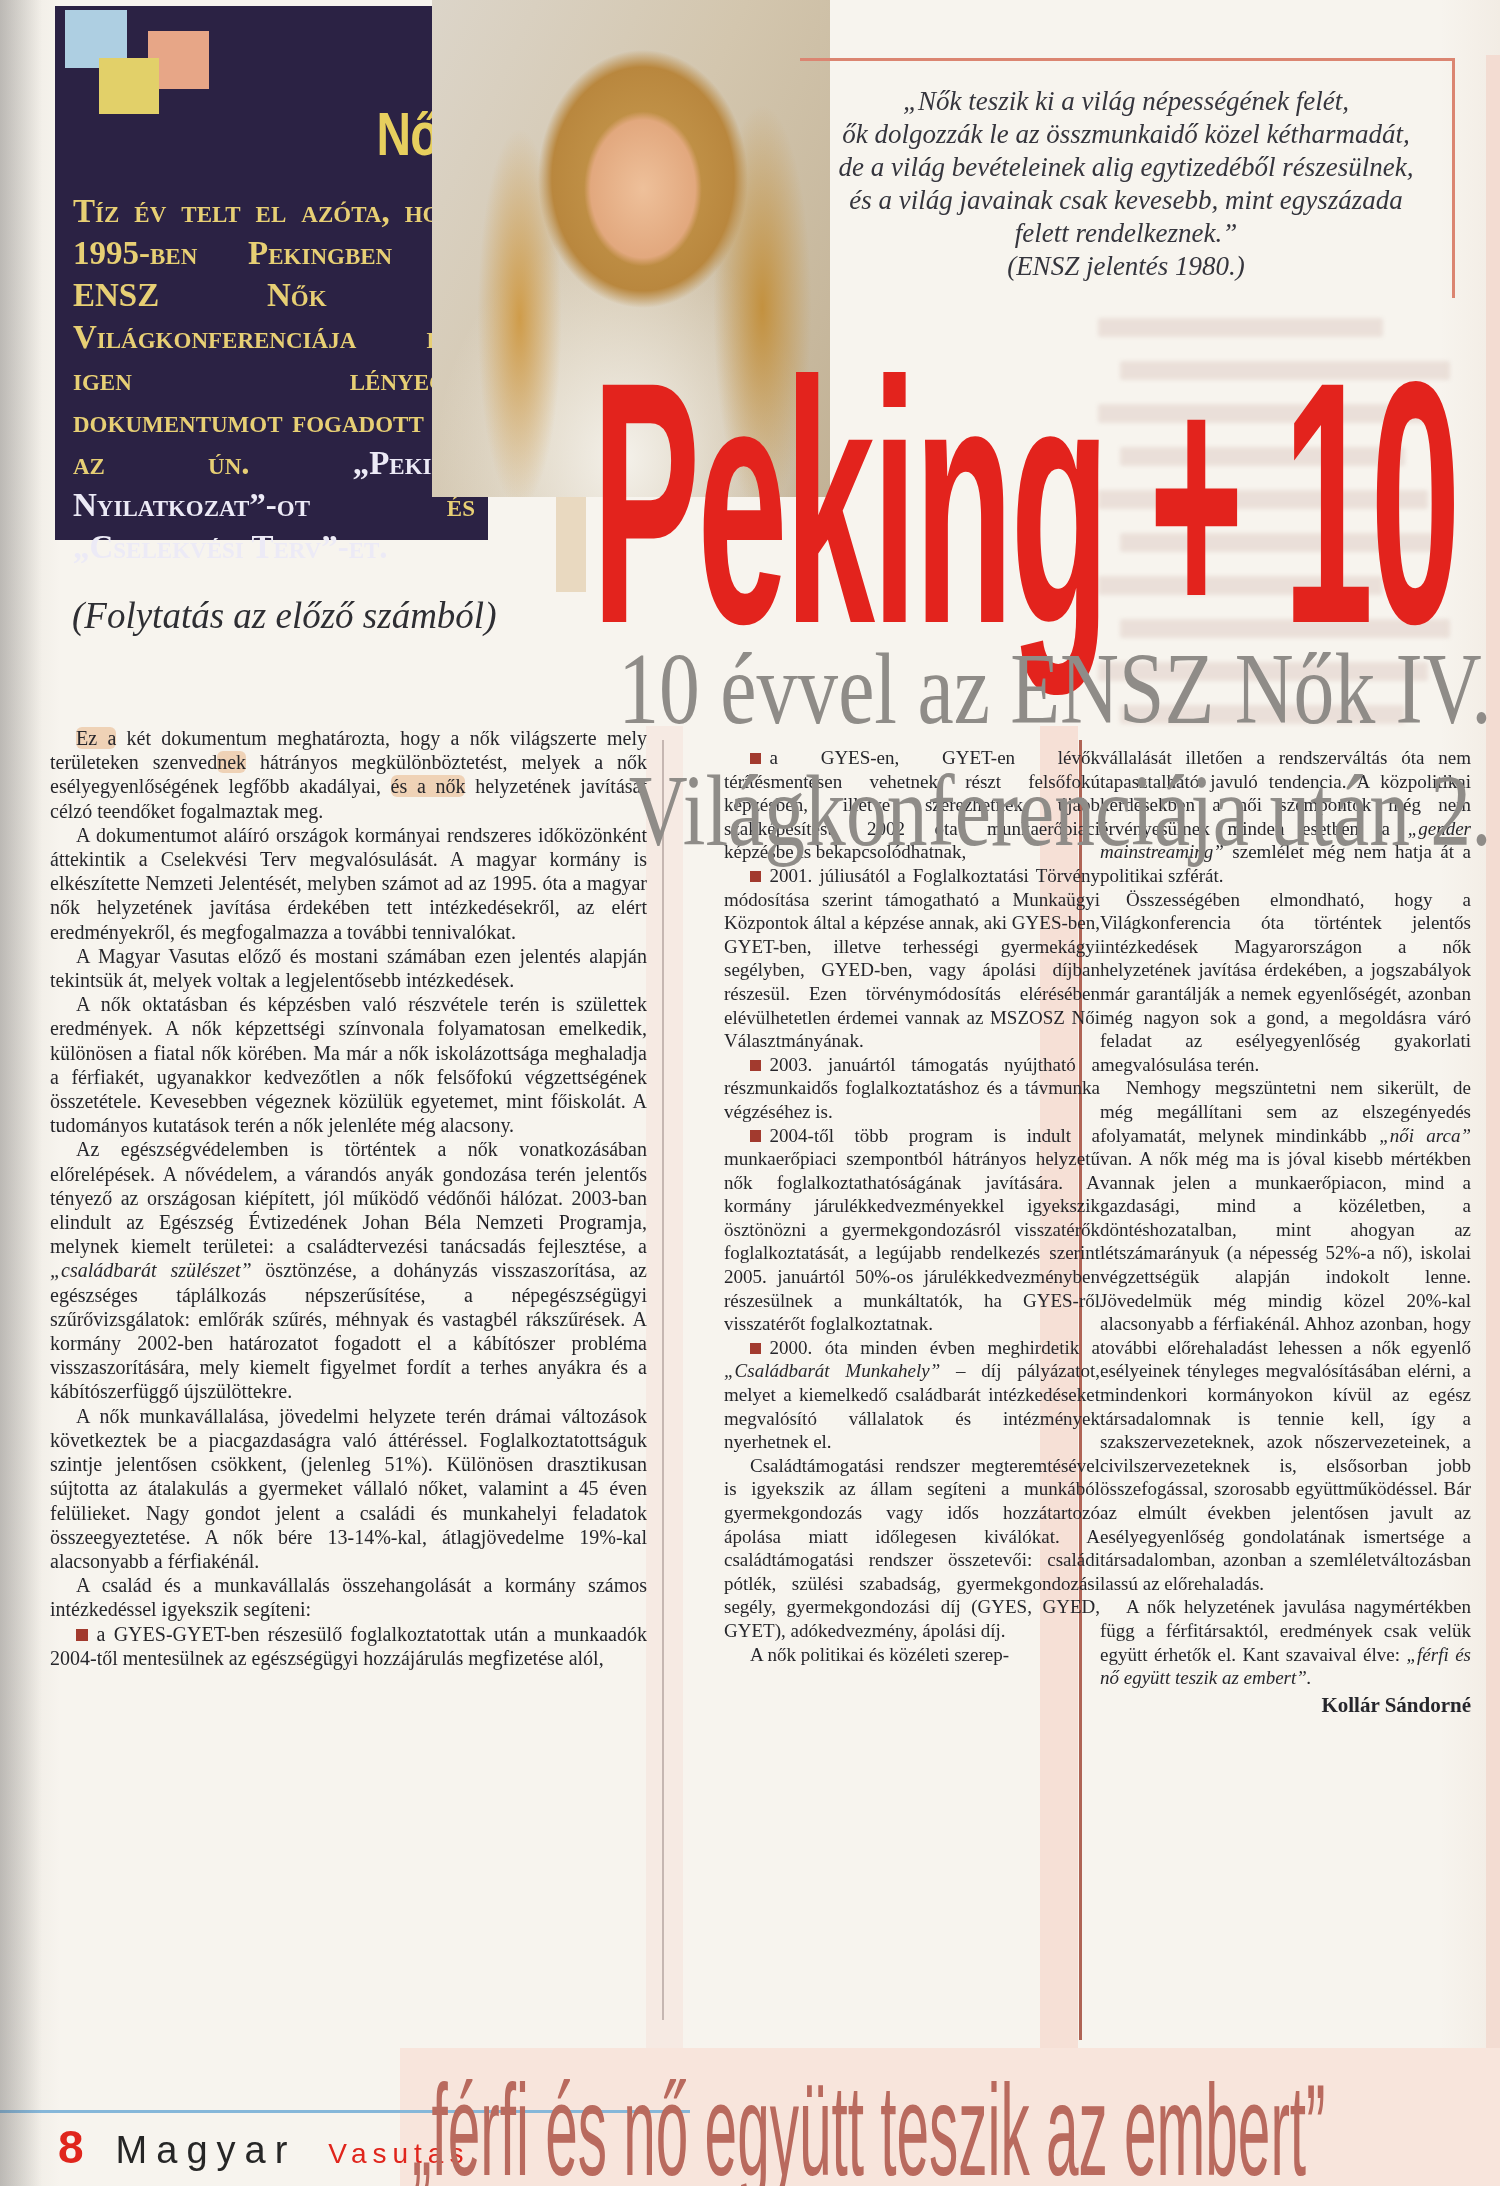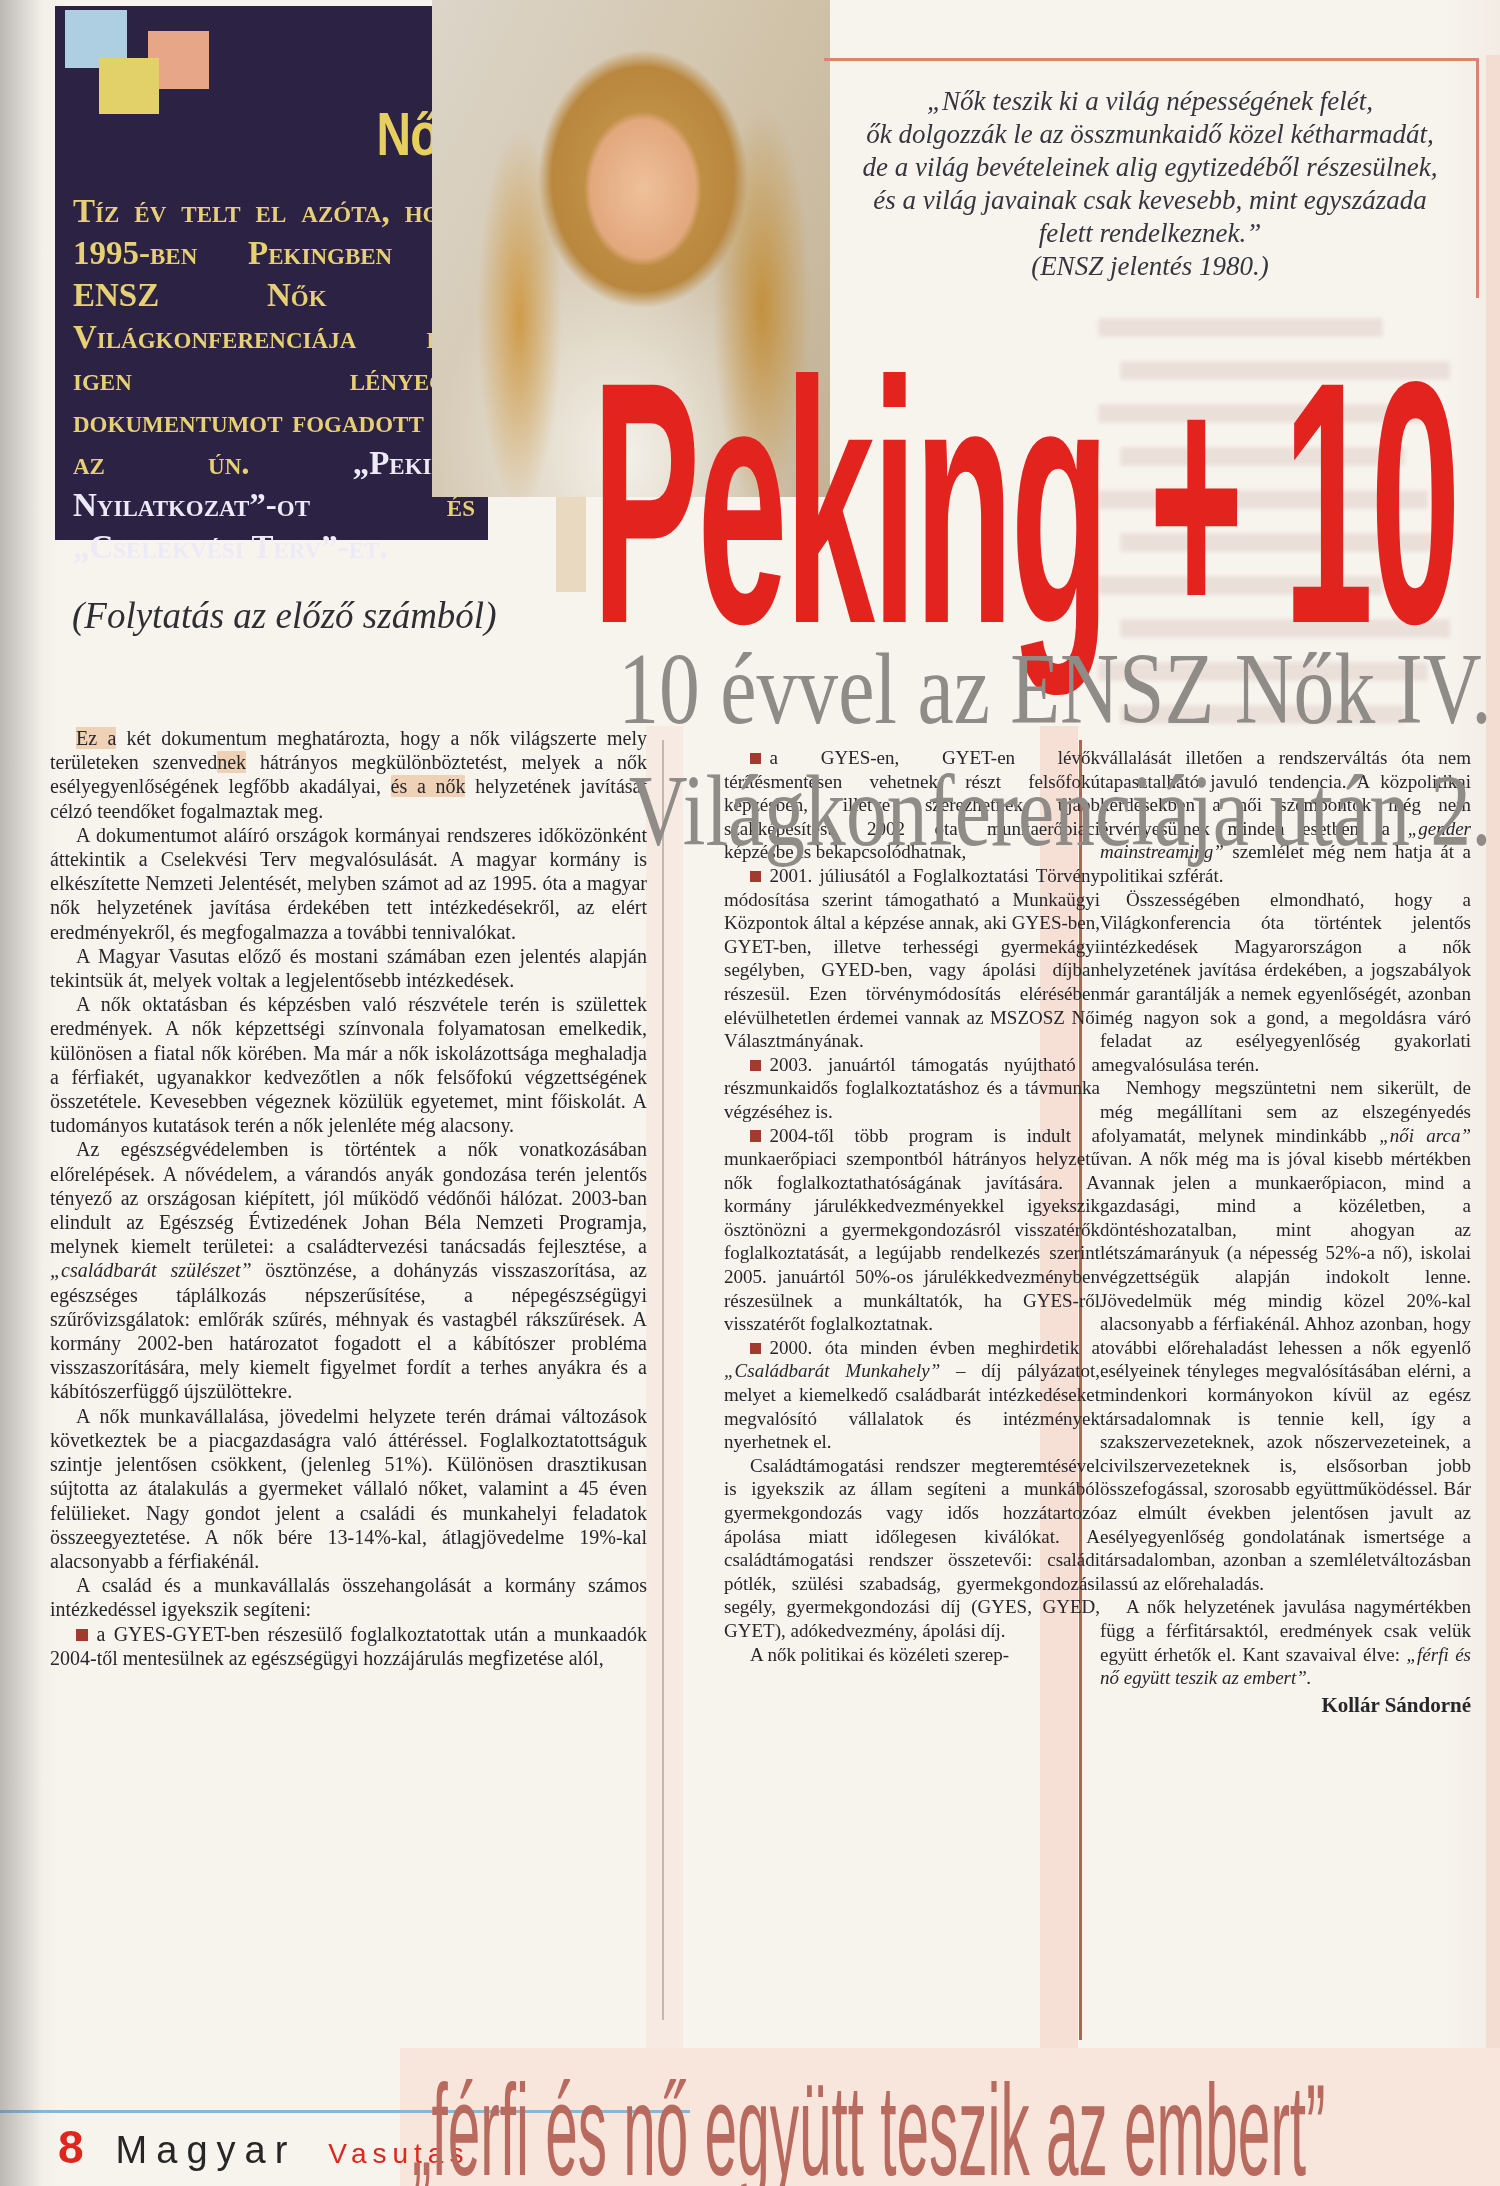--- a/index.html
+++ b/index.html
@@ -29,21 +29,21 @@
   .photo{position:absolute;left:432px;top:0;width:398px;height:497px;overflow:hidden;
      background:
        radial-gradient(95px 125px at 53% 38%,#eec09a 0%,#e2a87e 55%,rgba(226,168,126,0) 62%),
        radial-gradient(175px 215px at 53% 36%,#c99d52 0%,#b9873e 52%,rgba(185,135,62,0) 60%),
        radial-gradient(70px 290px at 83% 62%,#c3913f 0%,rgba(195,145,63,0) 70%),
        radial-gradient(60px 270px at 22% 64%,#cf9c4a 0%,rgba(207,156,74,0) 70%),
        radial-gradient(260px 320px at 48% 92%,#f4f1ea 0%,rgba(244,241,234,0) 72%),
        linear-gradient(115deg,#dcd5c9 0%,#d3c6ae 50%,#c2b296 100%);}
 
   
-  .quotebox{position:absolute;left:824px;top:58px;width:655px;height:240px;
+  .quotebox{position:absolute;left:800px;top:58px;width:655px;height:240px;
         border-top:3px solid #db8571;border-right:3px solid #db8571;
         padding-top:24px;box-sizing:border-box;text-align:center;}
   .qline{font-style:italic;font-weight:500;font-size:27px;line-height:33px;color:#35353d;}
 
   
   .peking{position:absolute;left:592px;top:330px;font-family:"Liberation Sans",sans-serif;
         font-weight:700;font-size:345px;line-height:1;color:#e3231d;white-space:nowrap;
         transform:scaleX(.47);transform-origin:left top;letter-spacing:-6px;z-index:6;}
   .subtitle{position:absolute;right:8px;top:628px;text-align:right;color:#8f8c88;
         font-size:102px;line-height:1.2;transform:scaleX(.8);transform-origin:right top;z-index:6;}
@@ -52,21 +52,21 @@
   .contnote{position:absolute;left:72px;top:594px;font-style:italic;font-size:37px;color:#2e2e33;}
 
   
   .col{position:absolute;text-align:justify;hyphens:auto;-webkit-hyphens:auto;overflow:hidden;z-index:5;}
   .col1{left:50px;top:726px;width:597px;height:1330px;font-size:20px;line-height:24.2px;}
   .col2{left:684px;top:746px;width:376px;height:1302px;font-size:19px;line-height:23.6px;margin-left:40px;}
   .col3{left:1100px;top:746px;width:371px;height:1330px;font-size:19px;line-height:23.6px;}
   .para{margin:0;text-indent:26px;}
   .para.ni{text-indent:0;}
   .para .it{font-style:italic;}
-  .para .hl{background:rgba(233,186,145,.6);border-radius:1px;}
+  .para .hl{background:rgba(233,186,145,.6);border-radius:6px;}
   .sq{display:inline-block;width:.58em;height:.58em;background:#a23a2e;margin-right:.45em;}
   .para.sig{text-align:right;font-weight:700;text-indent:0;margin-top:4px;font-size:21px;}
 
   
   .gut1{left:646px;top:726px;width:37px;height:1330px;background:#f6e7df;opacity:.75;}
   .gutline1{left:662px;top:740px;width:2px;height:1280px;background:#b9a9a4;opacity:.8;}
   .gut2{left:1040px;top:726px;width:38px;height:1330px;background:#f6e0d6;}
   .gutline2{left:1079px;top:740px;width:3px;height:1300px;background:#a24a3a;opacity:.85;}
   .rightband{left:1486px;top:55px;width:14px;height:2131px;background:#f3dcd2;}
   .bottomband{left:400px;top:2048px;width:1100px;height:138px;background:#f8e5dc;}

